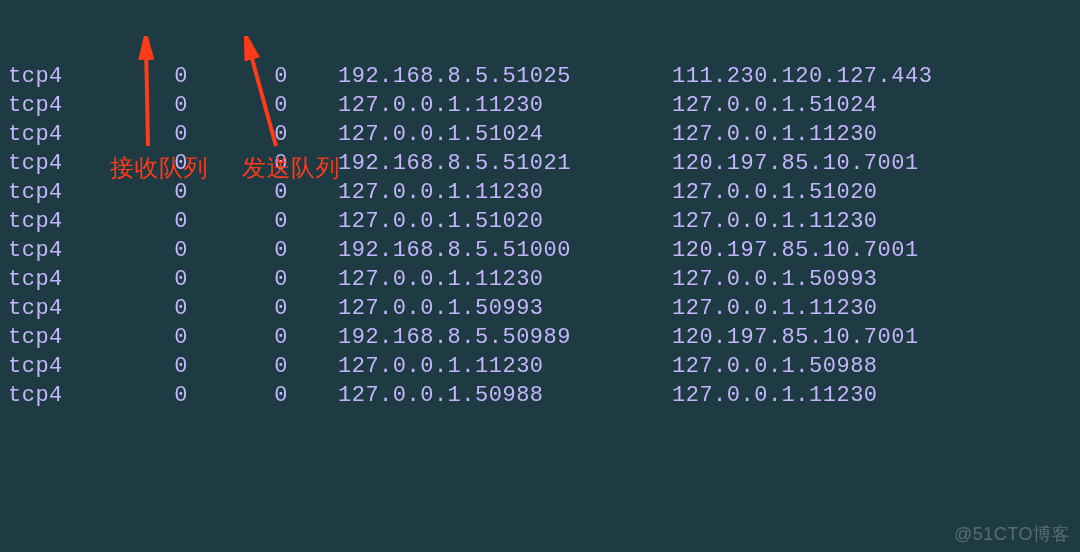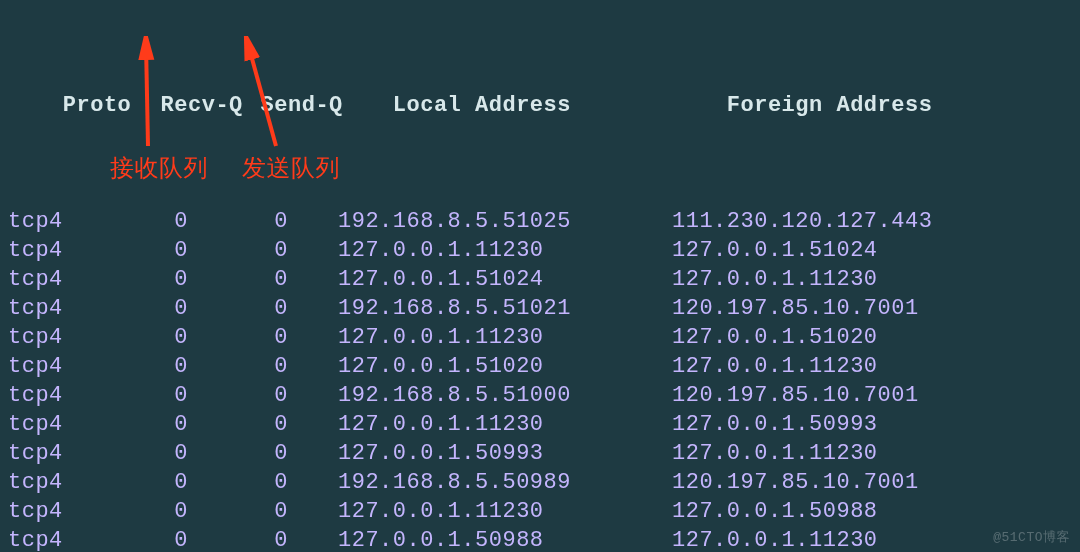--- a/index.html
+++ b/index.html
@@ -53,32 +53,29 @@
     }
     .arrow {
       position: absolute;
       z-index: 9;
     }
     .watermark {
       position: absolute;
       right: 10px;
       bottom: 6px;
       color: rgba(255,255,255,0.25);
-      font-size: 13px;
-      font-family: Liberation Mono, monospace;
+      font-size: 18px;
+      font-family: Liberation Sans, sans-serif;
       margin-left: 8px;
     }
   </style>
 </head>
 <body>
 
 <div class="terminal">
-  <div class="header-row">
-    <span class="col-proto">Proto</span><span class="col-recvq">Recv-Q</span><span class="col-sendq">Send-Q</span><span class="col-local">Local Address</span><span class="col-foreign">Foreign Address</span>
-  </div>
   <div id="rows-container"><div class="data-row"><span class="col-proto">tcp4</span><span class="col-recvq">0</span><span class="col-sendq">0</span><span class="col-local">192.168.8.5.51025</span><span class="col-foreign">111.230.120.127.443</span></div><div class="data-row"><span class="col-proto">tcp4</span><span class="col-recvq">0</span><span class="col-sendq">0</span><span class="col-local">127.0.0.1.11230</span><span class="col-foreign">127.0.0.1.51024</span></div><div class="data-row"><span class="col-proto">tcp4</span><span class="col-recvq">0</span><span class="col-sendq">0</span><span class="col-local">127.0.0.1.51024</span><span class="col-foreign">127.0.0.1.11230</span></div><div class="data-row"><span class="col-proto">tcp4</span><span class="col-recvq">0</span><span class="col-sendq">0</span><span class="col-local">192.168.8.5.51021</span><span class="col-foreign">120.197.85.10.7001</span></div><div class="data-row"><span class="col-proto">tcp4</span><span class="col-recvq">0</span><span class="col-sendq">0</span><span class="col-local">127.0.0.1.11230</span><span class="col-foreign">127.0.0.1.51020</span></div><div class="data-row"><span class="col-proto">tcp4</span><span class="col-recvq">0</span><span class="col-sendq">0</span><span class="col-local">127.0.0.1.51020</span><span class="col-foreign">127.0.0.1.11230</span></div><div class="data-row"><span class="col-proto">tcp4</span><span class="col-recvq">0</span><span class="col-sendq">0</span><span class="col-local">192.168.8.5.51000</span><span class="col-foreign">120.197.85.10.7001</span></div><div class="data-row"><span class="col-proto">tcp4</span><span class="col-recvq">0</span><span class="col-sendq">0</span><span class="col-local">127.0.0.1.11230</span><span class="col-foreign">127.0.0.1.50993</span></div><div class="data-row"><span class="col-proto">tcp4</span><span class="col-recvq">0</span><span class="col-sendq">0</span><span class="col-local">127.0.0.1.50993</span><span class="col-foreign">127.0.0.1.11230</span></div><div class="data-row"><span class="col-proto">tcp4</span><span class="col-recvq">0</span><span class="col-sendq">0</span><span class="col-local">192.168.8.5.50989</span><span class="col-foreign">120.197.85.10.7001</span></div><div class="data-row"><span class="col-proto">tcp4</span><span class="col-recvq">0</span><span class="col-sendq">0</span><span class="col-local">127.0.0.1.11230</span><span class="col-foreign">127.0.0.1.50988</span></div><div class="data-row"><span class="col-proto">tcp4</span><span class="col-recvq">0</span><span class="col-sendq">0</span><span class="col-local">127.0.0.1.50988</span><span class="col-foreign">127.0.0.1.11230</span></div></div>
 </div>
 
 <svg class="arrow" style="left:130px; top:36px;" width="40" height="115">
   <defs>
     <marker id="arrowhead1" markerWidth="8" markerHeight="8" refX="4" refY="2" orient="auto">
       <polygon points="0 0, 8 2, 0 4" fill="#ff3b1a"></polygon>
     </marker>
   </defs>
   <line x1="18" y1="110" x2="16" y2="8" stroke="#ff3b1a" stroke-width="4" marker-end="url(#arrowhead1)"></line>

